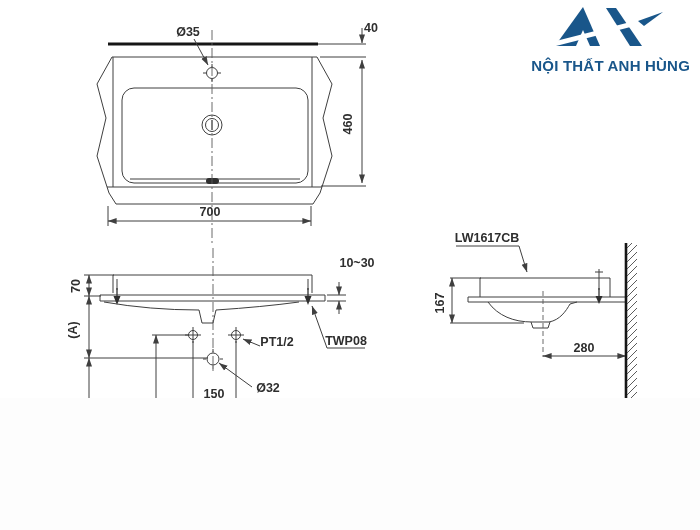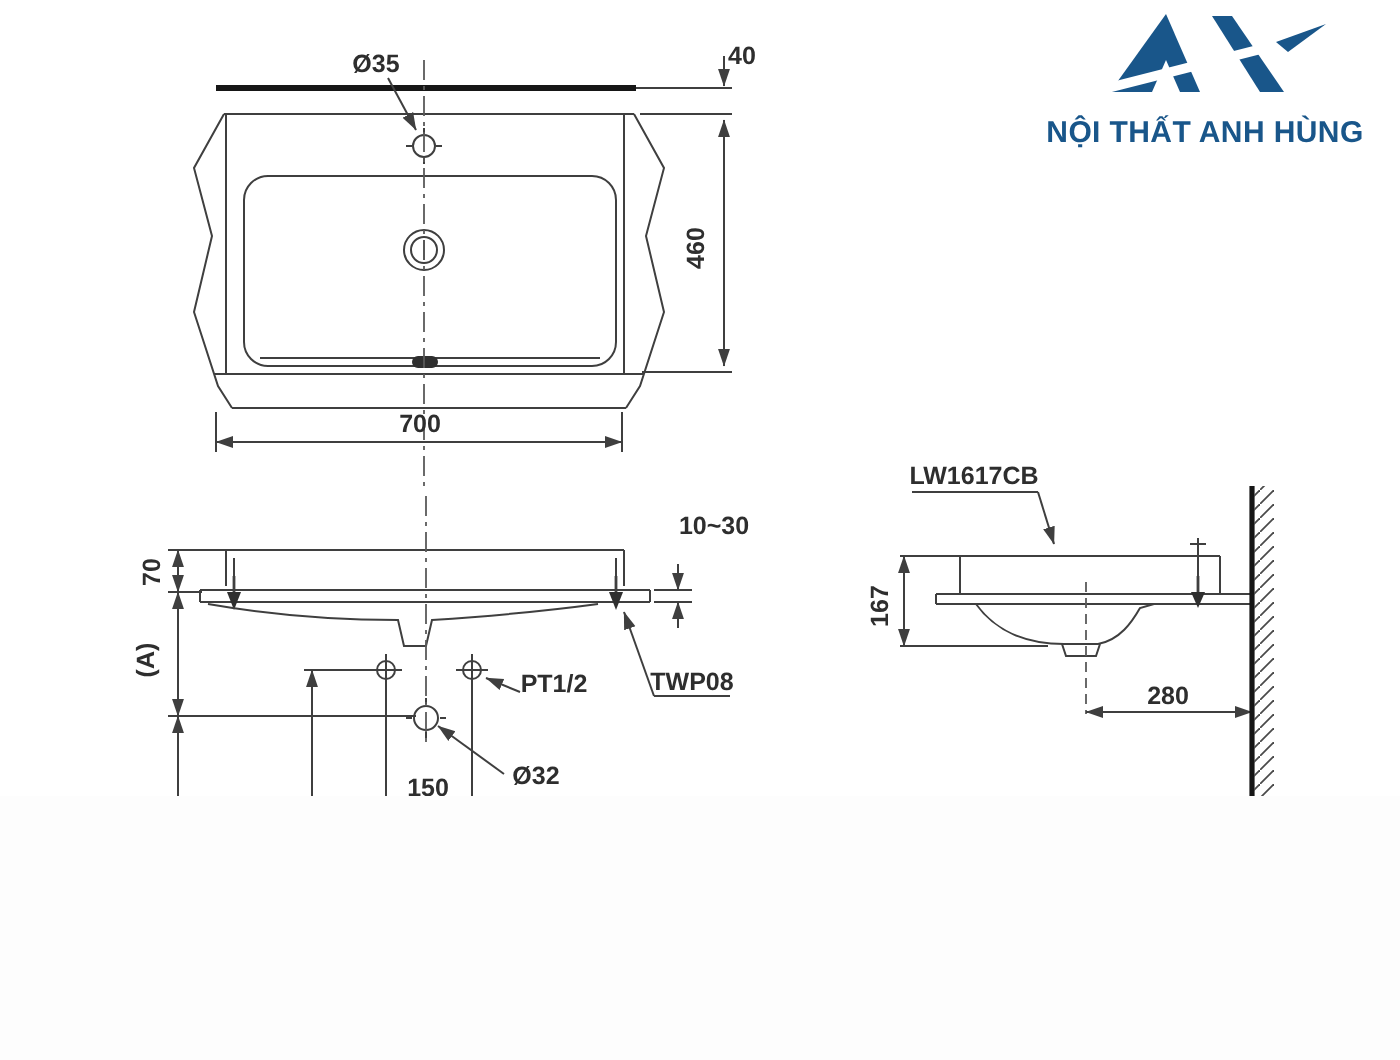--- a/index.html
+++ b/index.html
@@ -8,21 +8,21 @@
   svg.drawing{position:absolute;left:0;top:0;}
   .ln{stroke:#3f3f3f;stroke-width:1;fill:none;}
   .ln2{stroke:#3f3f3f;stroke-width:1.4;fill:none;}
   .thick{stroke:#161616;stroke-width:3;fill:none;}
   .wall{stroke:#161616;stroke-width:2.6;fill:none;}
   .cl{stroke:#5a5a5a;stroke-width:0.9;fill:none;stroke-dasharray:10 3 2 3;}
   .dsh{stroke:#5a5a5a;stroke-width:0.9;fill:none;stroke-dasharray:5 3;}
   .dim{font:600 12.5px "Liberation Sans", sans-serif;fill:#2e2e2e;}
   .blk{fill:#2f2f2f;stroke:none;}
   .logo{position:absolute;left:515px;top:4px;width:175px;text-align:center;}
-  .logo-text{font:700 15px "Liberation Sans", sans-serif;color:#19568a;letter-spacing:.2px;margin-top:1px;white-space:nowrap;}
+  .logo-text{font:700 15px "Liberation Sans", sans-serif;color:#19568a;letter-spacing:.2px;margin-top:1px;white-space:nowrap;text-align:right;}
 </style>
 </head>
 <body>
 
 <div class="canvas">
 
 <svg class="drawing" width="700" height="530" viewBox="0 0 700 530">
   <defs>
     <marker id="ar" markerUnits="userSpaceOnUse" markerWidth="10" markerHeight="8" refX="8.6" refY="4" orient="auto-start-reverse">
       <path d="M0,1 L8.8,4 L0,7 z" fill="#3f3f3f"></path>

